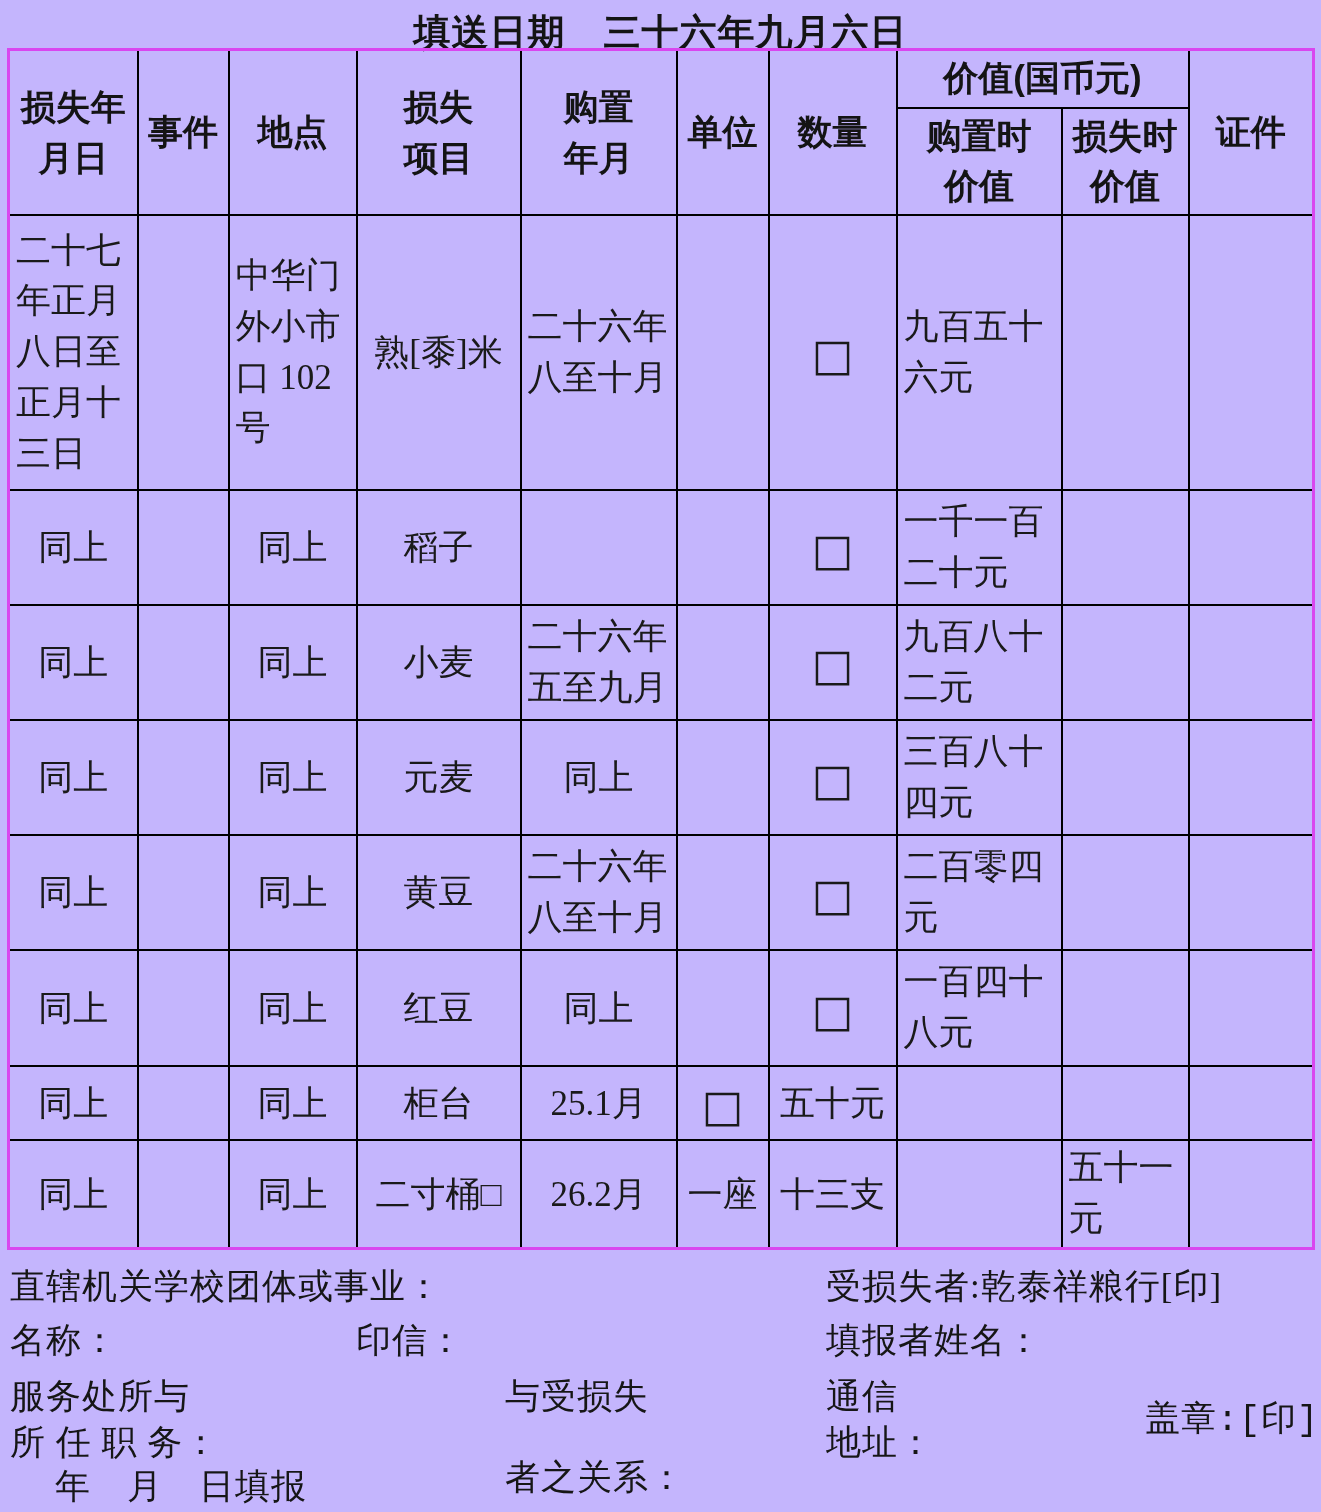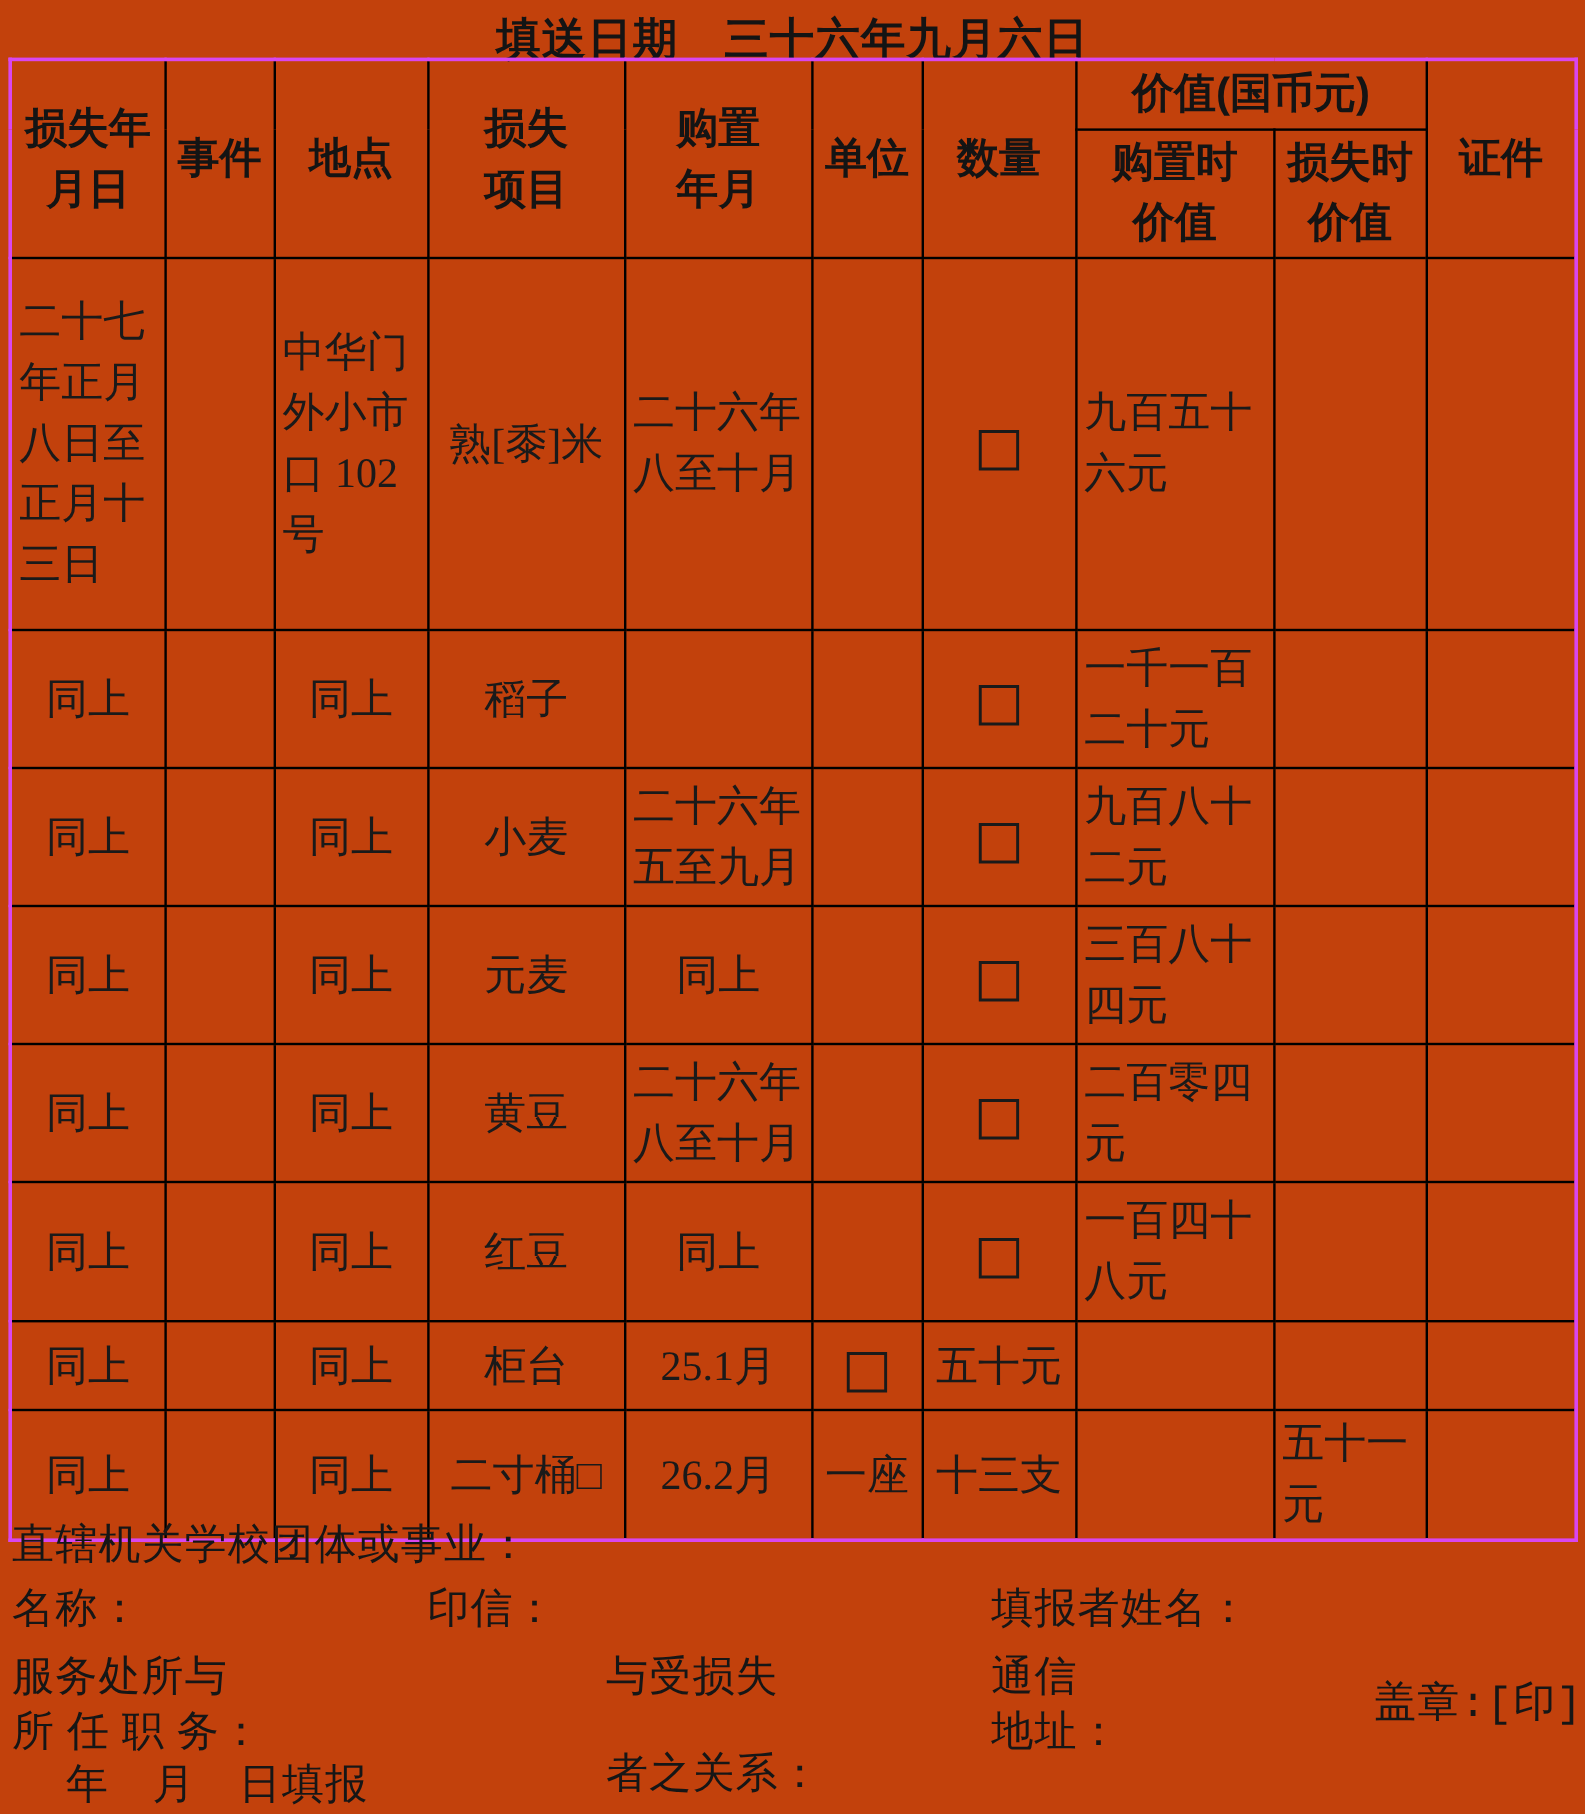--- a/index.html
+++ b/index.html
@@ -1,19 +1,19 @@
 <!DOCTYPE html>
 <html><head>
 <meta charset="utf-8">
 <style>
   html,body{margin:0;padding:0;background:#fff;}
   .page{
     position:relative;
     width:1321px;height:1512px;
-    background:#c2410c;color:#111;
+    background:#c4b5fd;color:#111;
     font-family:"Liberation Serif","DejaVu Serif",serif;
     overflow:hidden;
   }
   .title{
     position:absolute;top:8px;left:0;width:100%;
     text-align:center;
     font-family:"Liberation Sans","DejaVu Sans",sans-serif;
     font-weight:bold;font-size:37px;letter-spacing:1px;
     color:#141414;
   }
@@ -36,21 +36,21 @@
     font-weight:bold;font-size:35px;line-height:1.45;
     white-space:pre-line;color:#141414;
   }
   table.loss td{
     font-size:35px;line-height:1.45;color:#1a1a1a;
   }
   .cw{display:inline-block;max-width:100%;text-align:left;vertical-align:middle;}
   .boxchar{font-family:"DejaVu Sans",sans-serif;font-size:44px;line-height:1;}
   thead tr.h1{height:58px;}
   thead tr.h2{height:104px;}
-  tbody tr:nth-child(1){height:310px;}
+  tbody tr:nth-child(1){height:275px;}
   tbody tr:nth-child(2){height:115px;}
   tbody tr:nth-child(3){height:115px;}
   tbody tr:nth-child(4){height:115px;}
   tbody tr:nth-child(5){height:115px;}
   tbody tr:nth-child(6){height:116px;}
   tbody tr:nth-child(7){height:74px;}
   tbody tr:nth-child(8){height:105px;}
   .f{
     position:absolute;
     font-size:35px;line-height:1.45;color:#161616;
@@ -193,20 +193,21 @@
           <td><span class="cw">一座</span></td>
           <td><span class="cw">十三支</span></td>
           <td><span class="cw"></span></td>
           <td><span class="cw">五十一元</span></td>
           <td><span class="cw"></span></td>
         </tr>
       </tbody>
   </table>
 
   <div class="f" style="left:10px;top:1262px;">直辖机关学校团体或事业：</div>
+  <div class="f" style="left:826px;top:1262px;">受损失者:乾泰祥粮行[印]</div>
 
   <div class="f" style="left:10px;top:1316px;">名称：</div>
   <div class="f" style="left:356px;top:1316px;">印信：</div>
   <div class="f" style="left:826px;top:1316px;">填报者姓名：</div>
 
   <div class="f" style="left:10px;top:1372px;">服务处所与</div>
   <div class="f" style="left:505px;top:1372px;">与受损失</div>
   <div class="f" style="left:826px;top:1372px;">通信</div>
   <div class="f" style="left:1145px;top:1396px;font-family:Liberation Mono, monospace;">盖章:[印]</div>
 

